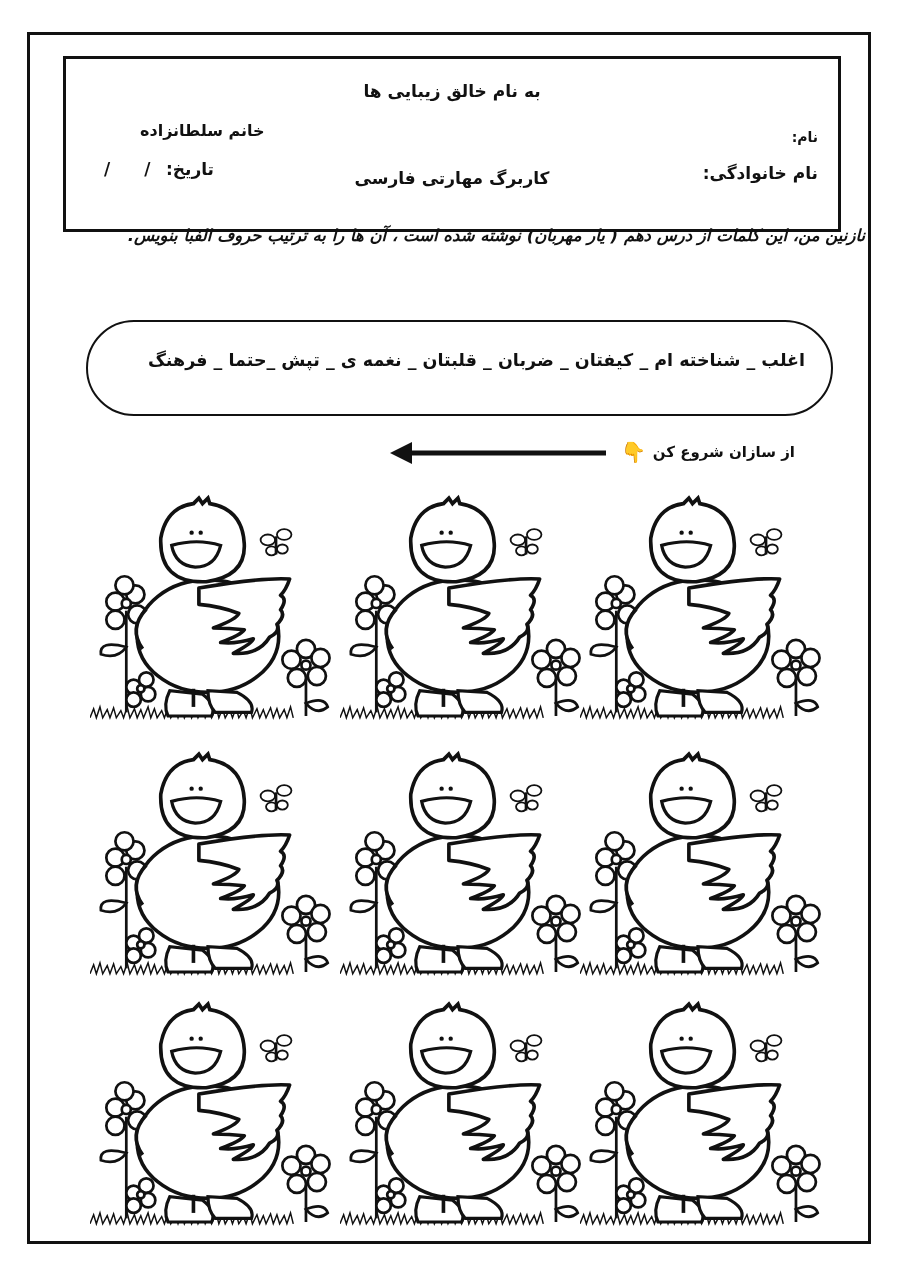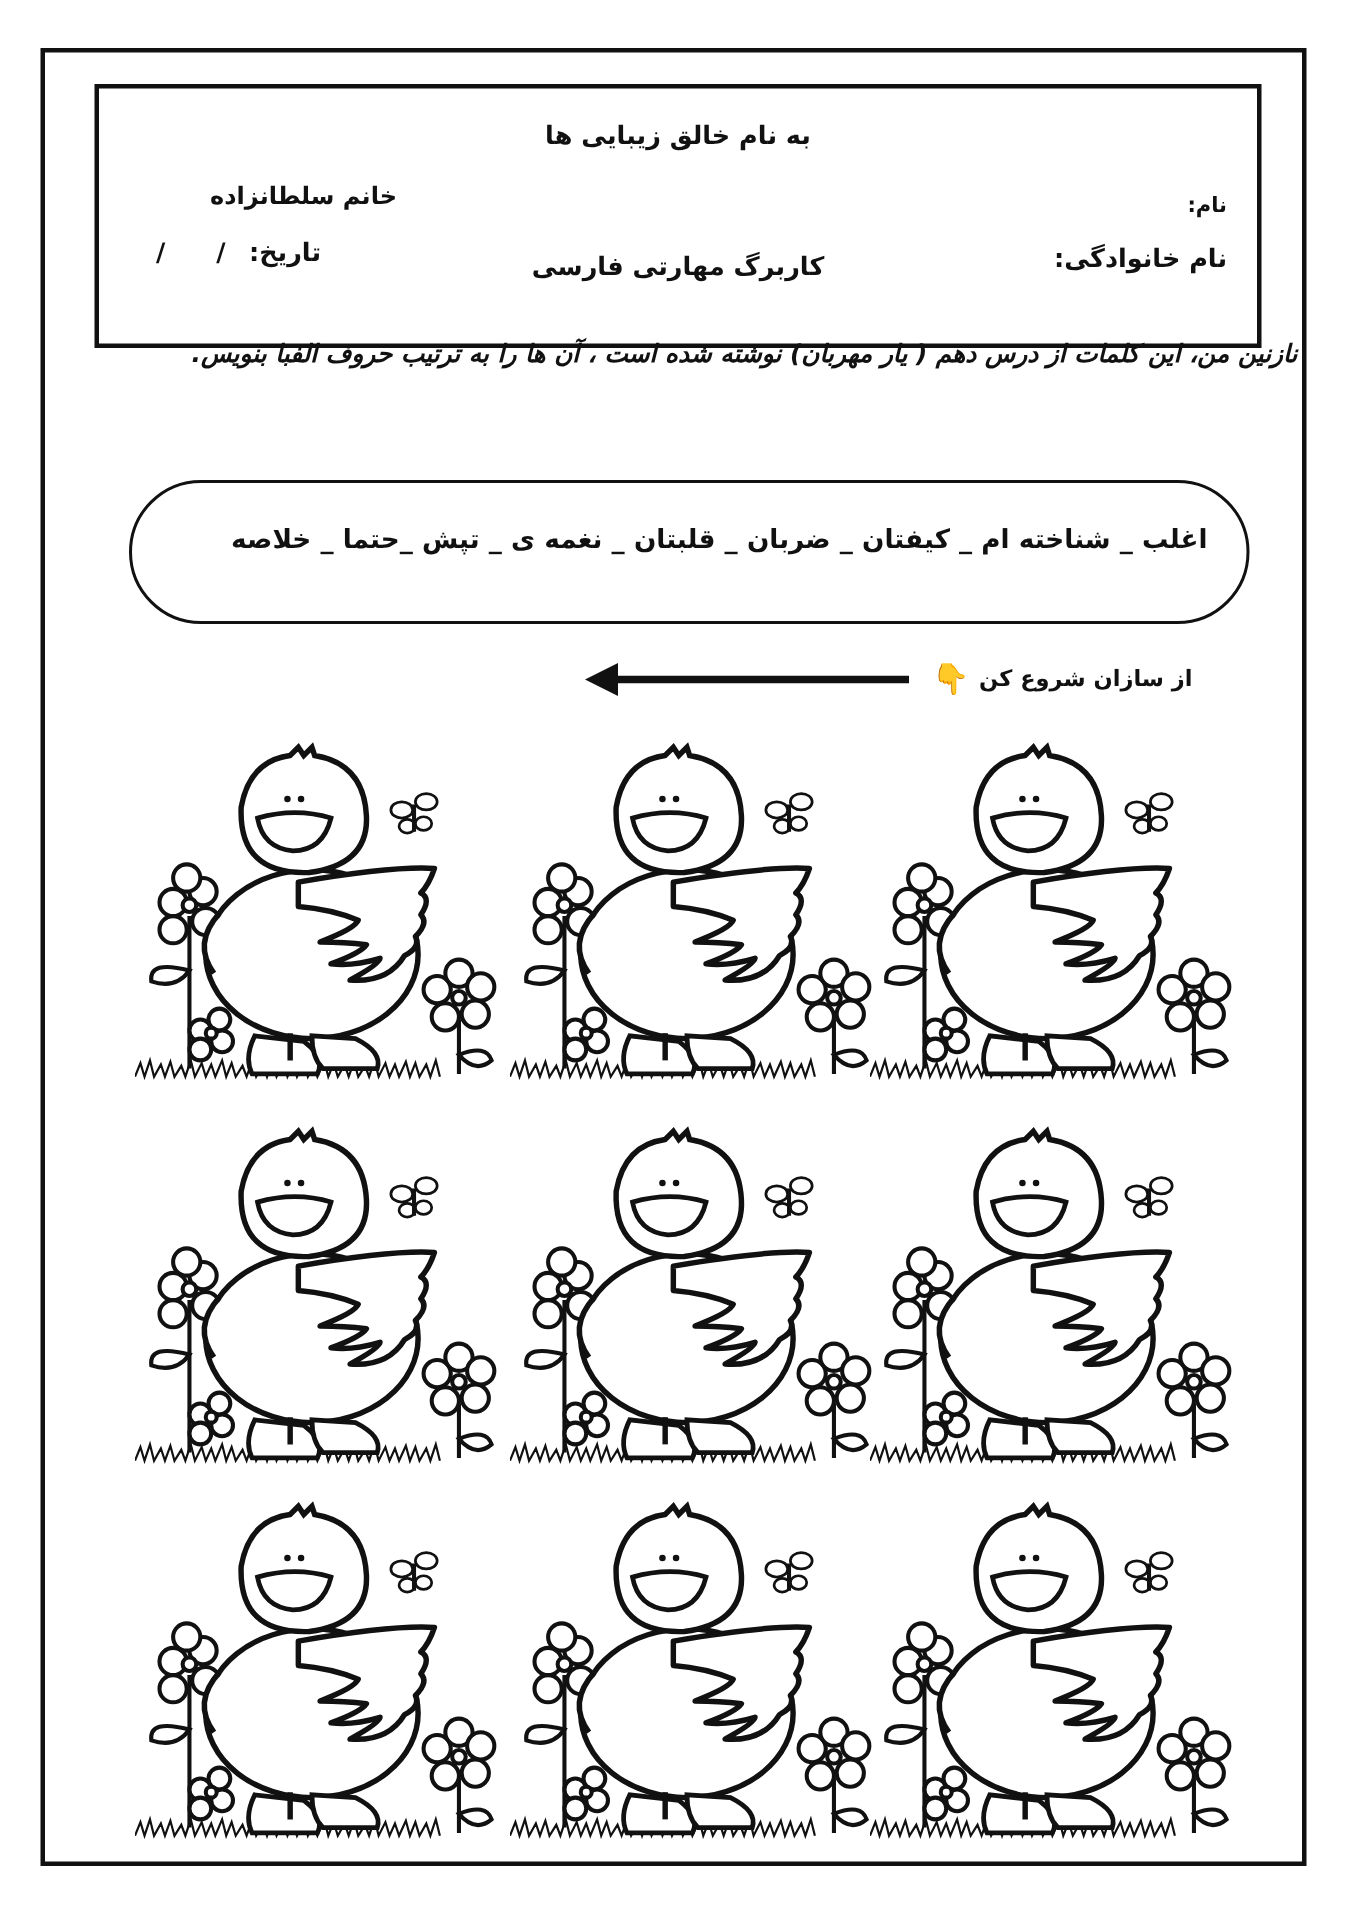--- a/index.html
+++ b/index.html
@@ -42,21 +42,21 @@
   <div class="t name-lbl">نام:</div>
   <div class="t family-lbl">نام خانوادگی:</div>
   <div class="t teacher">خانم سلطانزاده</div>
   <div class="t date-lbl">تاریخ:</div>
   <div class="t date-slashes">/ /</div>
 </div>
 
 <div class="instr">نازنین من، این کلمات از درس دهم ( یار مهربان) نوشته شده است ، آن ها را به ترتیب حروف الفبا بنویس.</div>
 
 <div class="word-pill">
-  <div class="words">اغلب _ شناخته ام _ کیفتان _ ضربان _ قلبتان _ نغمه ی _ تپش _حتما _ خلاصه</div>
+  <div class="words">اغلب _ شناخته ام _ کیفتان _ ضربان _ قلبتان _ نغمه ی _ تپش _حتما _ فرهنگ</div>
 </div>
 
 <div class="start">
   <span>از سازان شروع کن</span>
   <span class="hand">👇</span>
 </div>
 <svg class="arrow" viewBox="0 0 218 22">
   <line x1="20" y1="11" x2="216" y2="11" stroke="#111" stroke-width="5"></line>
   <polygon points="0,11 22,0 22,22" fill="#111"></polygon>
 </svg>

